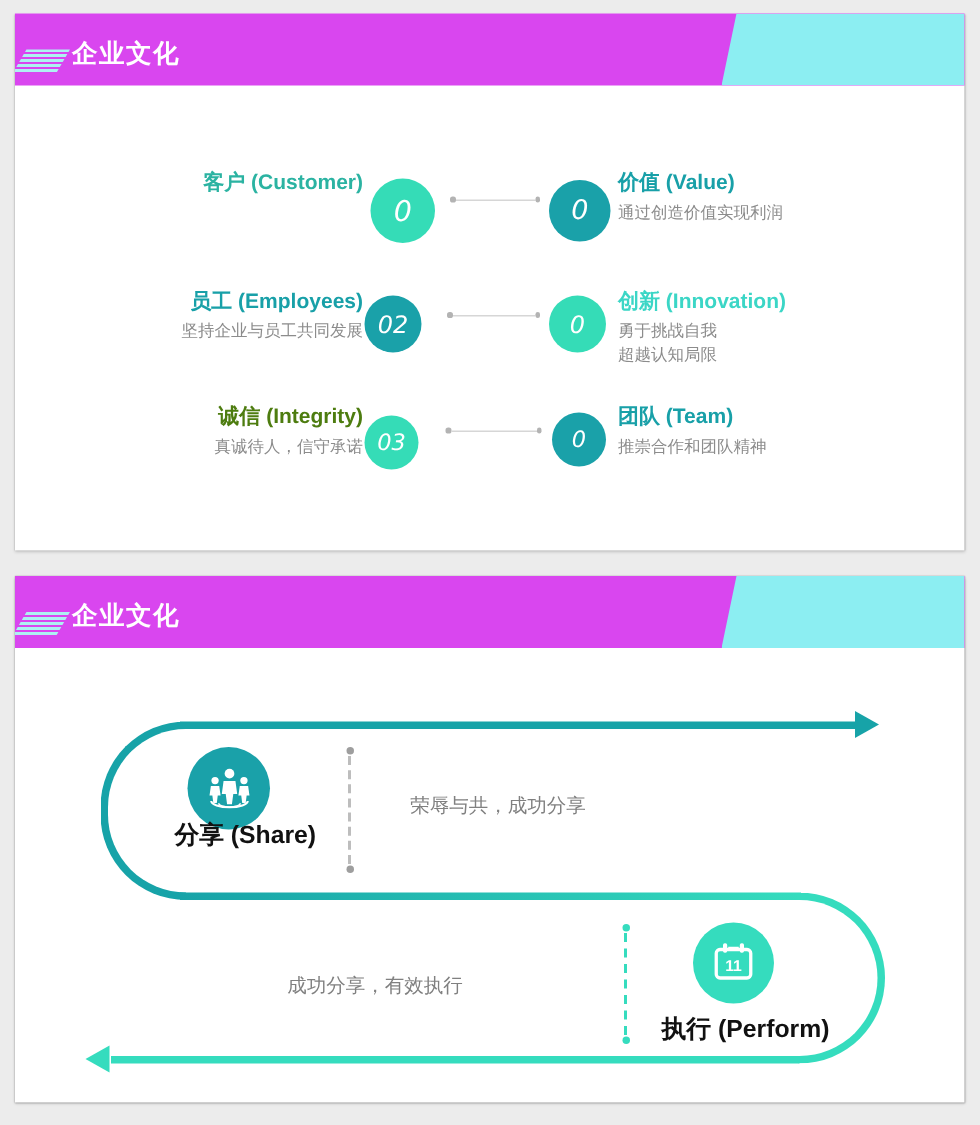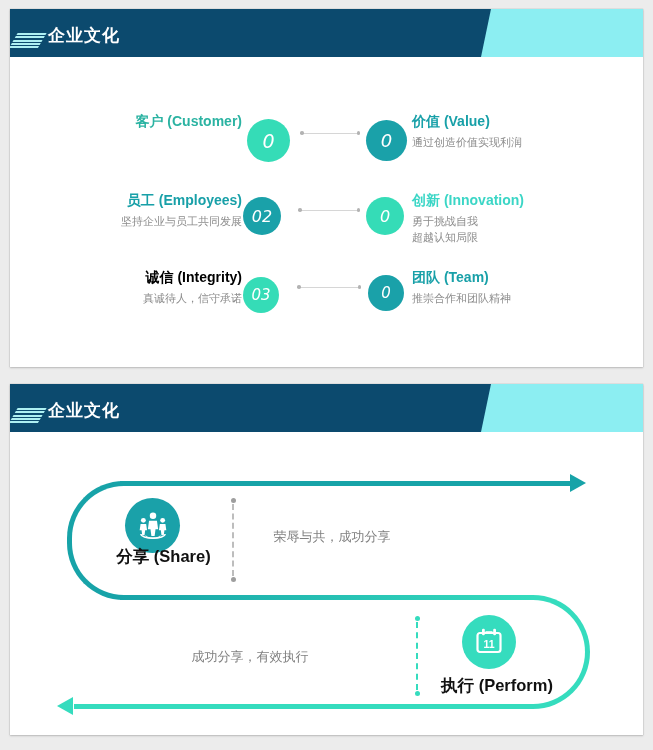--- a/index.html
+++ b/index.html
@@ -3,37 +3,37 @@
 <meta charset="utf-8">
 <style>
   html,body{margin:0;padding:0;}
   body{width:653px;height:750px;background:#ececec;font-family:"Liberation Sans","DejaVu Sans",sans-serif;overflow:hidden;}
   .stage{position:relative;width:653px;height:750px;}
   .slide{position:absolute;left:10px;width:633px;background:#ffffff;box-shadow:0 1px 2px rgba(0,0,0,.18),0 0 1px rgba(0,0,0,.3);}
   .slide1{top:9px;height:358px;}
   .slide2{top:384px;height:351px;}
 
   
-  .hd{position:absolute;left:0;top:0;right:0;height:48px;background:#0c4a6e;overflow:hidden;}
+  .hd{position:absolute;left:0;top:0;right:0;height:48px;background:#d946ef;overflow:hidden;}
   .hd-accent{position:absolute;right:0;top:0;width:162px;height:48px;background:#8ceef2;
              clip-path:polygon(10px 0,100% 0,100% 100%,0 100%);}
   .stripes{position:absolute;left:3px;top:24px;width:29px;height:16px;transform:skewX(-30deg);
            background:repeating-linear-gradient(to bottom,#aef0f2 0 2px,rgba(0,0,0,0) 2px 3.3px);}
   .hd-title{position:absolute;left:38px;top:0;height:48px;margin:0;display:flex;align-items:center;
             padding-top:5px;box-sizing:border-box;color:#ffffff;font-size:17px;font-weight:bold;letter-spacing:1px;}
 
   
   .lgrp{position:absolute;left:50px;width:182px;text-align:right;}
   .rgrp{position:absolute;left:402px;width:210px;text-align:left;}
   .cul-title{font-size:14px;font-weight:bold;margin-bottom:4px;}
   .cul-desc{font-size:11px;line-height:1.45;color:#8c8c8c;white-space:pre-line;}
   .c-green{color:#2bb3a2;}
   .c-teal{color:#18a0a8;}
   .c-mint{color:#3bd6c6;}
-  .c-mintgreen{color:#000000;}
+  .c-mintgreen{color:#4d7c0f;}
 
   .num-circle{position:absolute;border-radius:50%;color:#fff;font-style:italic;
               display:flex;align-items:center;justify-content:center;font-family:"DejaVu Sans",sans-serif;}
   .bg-mint{background:#35dcb7;}
   .bg-teal{background:#1aa1a9;}
   .sz1{width:43px;height:43px;font-size:19px;}
   .sz1b{width:41px;height:41px;font-size:18px;}
   .sz2{width:38px;height:38px;font-size:16px;}
   .sz3{width:36px;height:36px;font-size:15px;}
 

